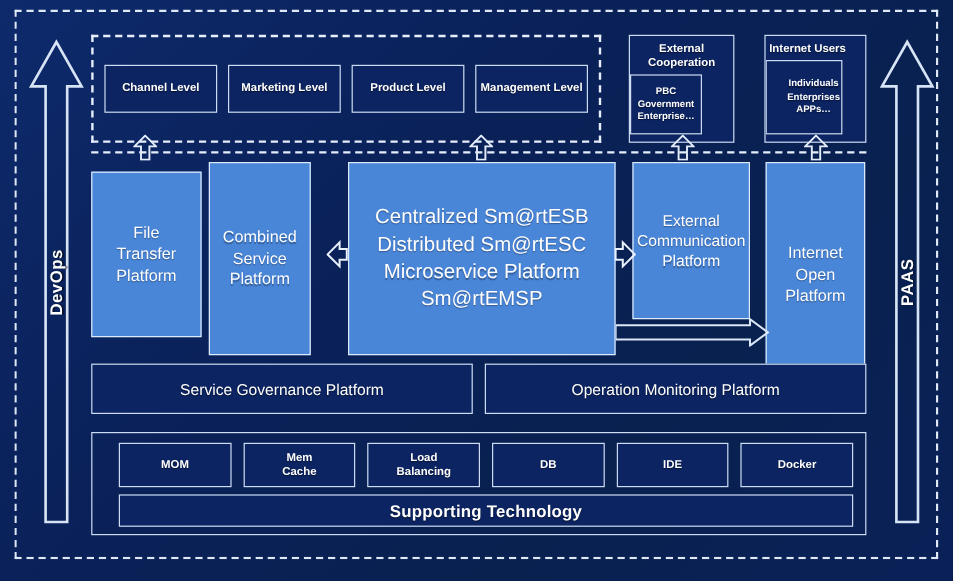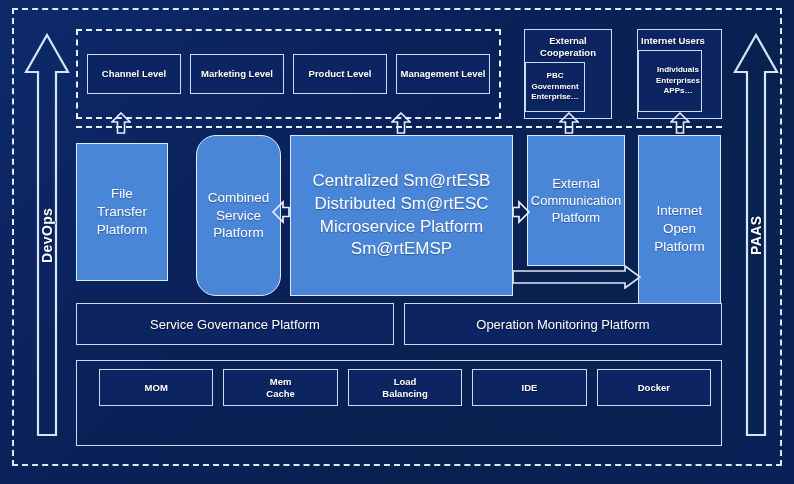--- a/index.html
+++ b/index.html
@@ -152,21 +152,21 @@
     display: flex;
     align-items: center;
     justify-content: center;
     color: #ffffff;
     text-align: center;
     white-space: pre-line;
     line-height: 1.33;
     text-shadow: 0 1px 1px rgba(0,0,0,.35);
   }
   #file-transfer-platform   { left: 76px;  top: 143px; width: 92px;  height: 138px; font-size: 13.5px; }
-  #combined-service-platform{ left: 196px; top: 135px; width: 85px;  height: 161px; font-size: 13.5px; border-radius: 20px; }
+  #combined-service-platform{ left: 174px; top: 135px; width: 85px;  height: 161px; font-size: 13.5px; }
   #core-esb-platform        { left: 290px; top: 135px; width: 223px; height: 161px; font-size: 17px; }
   #external-comm-platform   { left: 527px; top: 135px; width: 98px;  height: 131px; font-size: 13px; }
   #internet-open-platform   { left: 638px; top: 135px; width: 83px;  height: 188px; font-size: 13.5px; }
 
   
   .h-arrow { position: absolute; }
   .h-arrow svg { display: block; }
 
   
   .gov-box {
@@ -333,18 +333,20 @@
   <div class="gov-box" id="operation-monitoring">Operation Monitoring Platform</div>
   <div class="gov-box" id="service-governance">Service Governance Platform</div>
 
   <div class="support-panel">
     <div class="tech-row">
       <div class="tech-box">MOM</div>
       <div class="tech-box">Mem
 Cache</div>
       <div class="tech-box">Load
 Balancing</div>
+      <div class="tech-box">DB</div>
       <div class="tech-box">IDE</div>
       <div class="tech-box">Docker</div>
     </div>
+    <div class="support-bar">Supporting Technology</div>
   </div>
 
 </div>
 
 </body></html>

